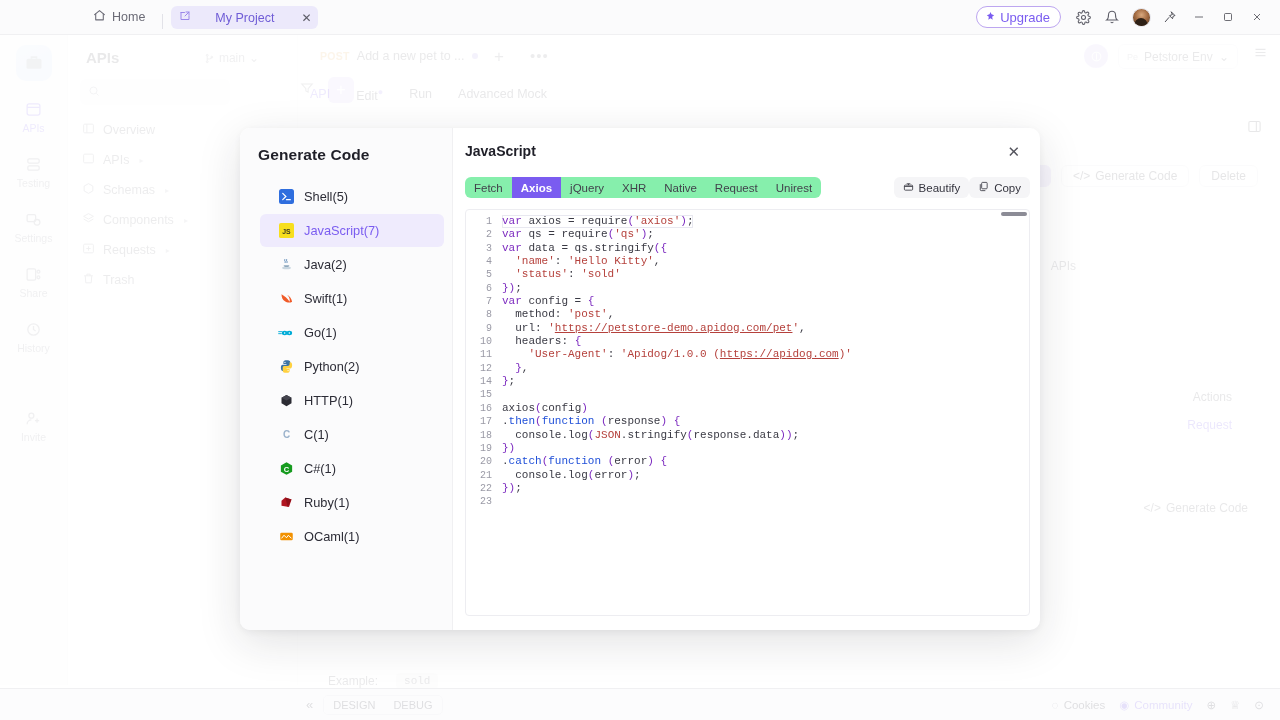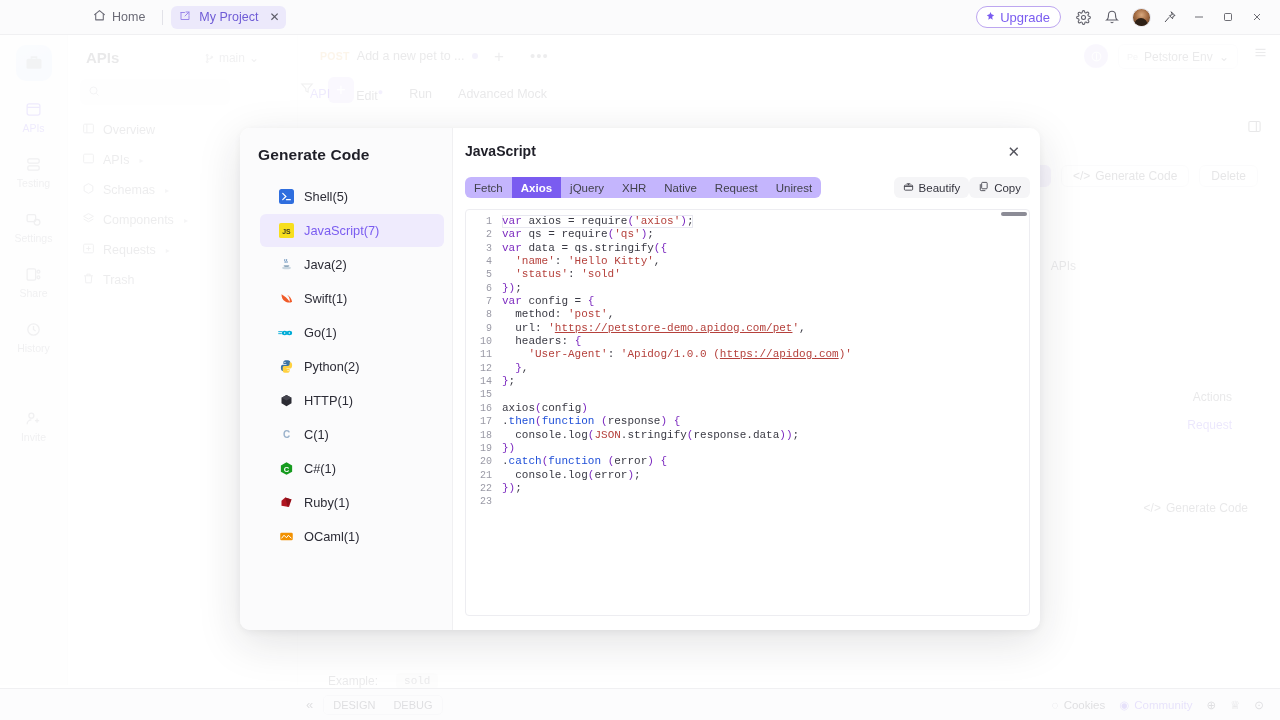--- a/index.html
+++ b/index.html
@@ -12,28 +12,28 @@
   }
   #app { position: relative; width: 1280px; height: 720px; background: #fff; }
 
   
   .titlebar {
     position: absolute; top: 0; left: 0; width: 1280px; height: 35px;
     background: #fbfbfc;
     display: flex; align-items: center;
     border-bottom: 1px solid #f0f0f2;
   }
-  .tb-left { display: flex; align-items: center; padding-left: 84px; gap: 0; }
+  .tb-left { display: flex; align-items: flex-end; padding-left: 84px; gap: 0; }
   .tb-home {
     display: flex; align-items: center; gap: 6px;
     font-size: 12.5px; color: #6b6b76; padding: 4px 9px; border-radius: 6px;
   }
   .tb-sep { width: 1px; height: 15px; background: #e2e2e8; margin: 0 8px; }
   .tb-tab {
-    display: flex; align-items: center; gap: 8px;
+    display: flex; align-items: center; gap: 24px;
     background: #ece9fb; border-radius: 6px;
     padding: 4px 7px 4px 8px; font-size: 12.5px; color: #6f5cd6;
   }
   .tb-tab-close { font-size: 12px; color: #5b5b66; margin-left: 3px; line-height: 1; }
   .tb-right {
     margin-left: auto; display: flex; align-items: center; gap: 3px; padding-right: 10px;
   }
   .upgrade-btn {
     display: flex; align-items: center; gap: 4px;
     border: 1px solid #bda6f0; border-radius: 12px;
@@ -197,21 +197,21 @@
   .mr-head {
     height: 46px; display: flex; align-items: center; padding: 0 14px 0 12px;
   }
   .mr-title { font-size: 14px; font-weight: 700; color: #1f1f28; }
   .mr-close { margin-left: auto; font-size: 15px; color: #55555e; line-height:1; padding: 4px 6px; }
 
   .mr-toolbar {
     display: flex; align-items: center; height: 27px; margin: 0 10px 0 12px;
   }
   .fmt-tabs {
-    display: flex; background: #c4b5fd; border-radius: 6px; padding: 0; overflow:hidden; height: 21px;
+    display: flex; background: #86efac; border-radius: 6px; padding: 0; overflow:hidden; height: 21px;
   }
   .fmt-tab {
     font-size: 11.5px; color: #42424c; padding: 0 9px; height:21px; display:flex; align-items:center;
   }
   .fmt-tab.active { background: #7a5cf0; color: #fff; font-weight: 700; }
   .mr-actions { margin-left: auto; display: flex; gap: 0; text-align: center; }
   .mr-act {
     display:flex; align-items:center; gap:5px; background:#f5f5f7; border-radius:6px;
     height: 21px; padding: 0 9px; font-size: 11.5px; color:#34343e;
   }

